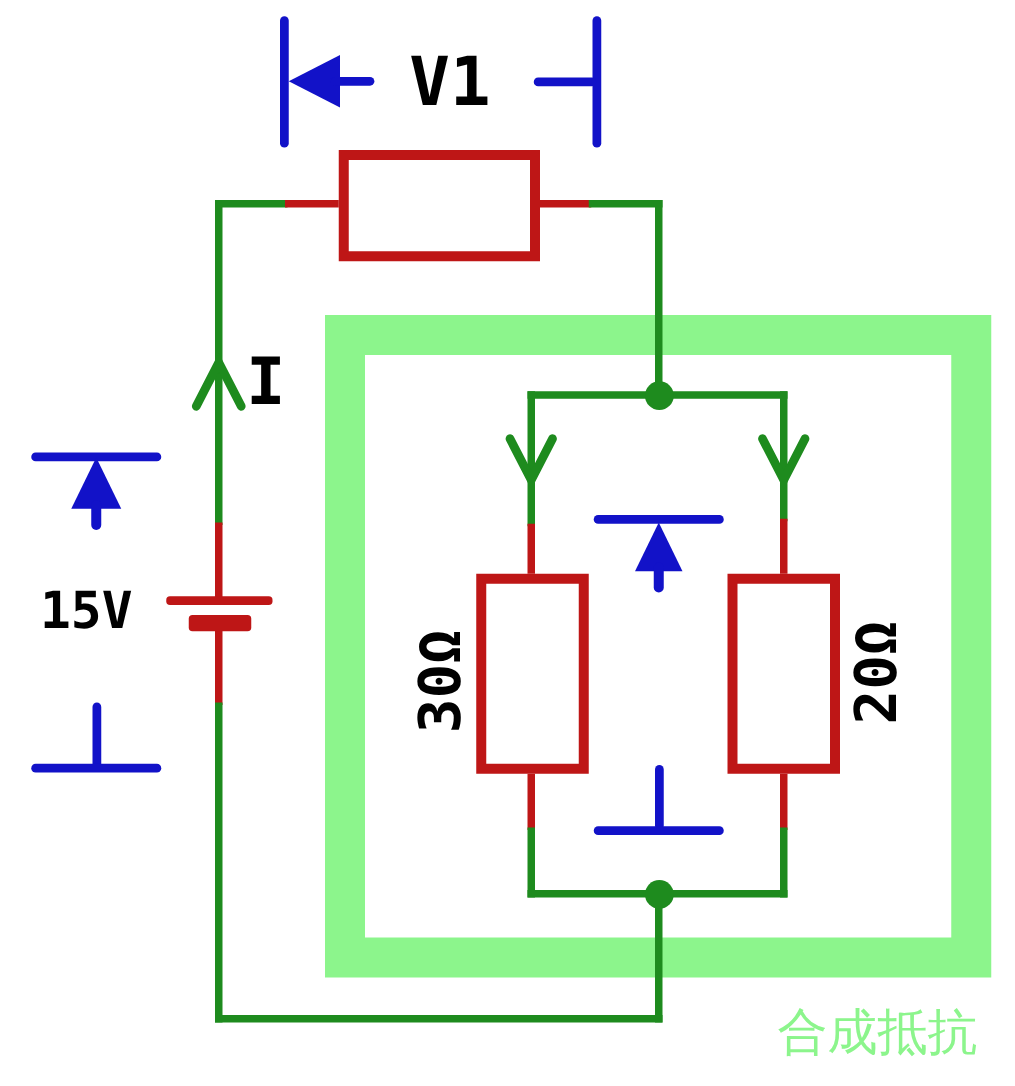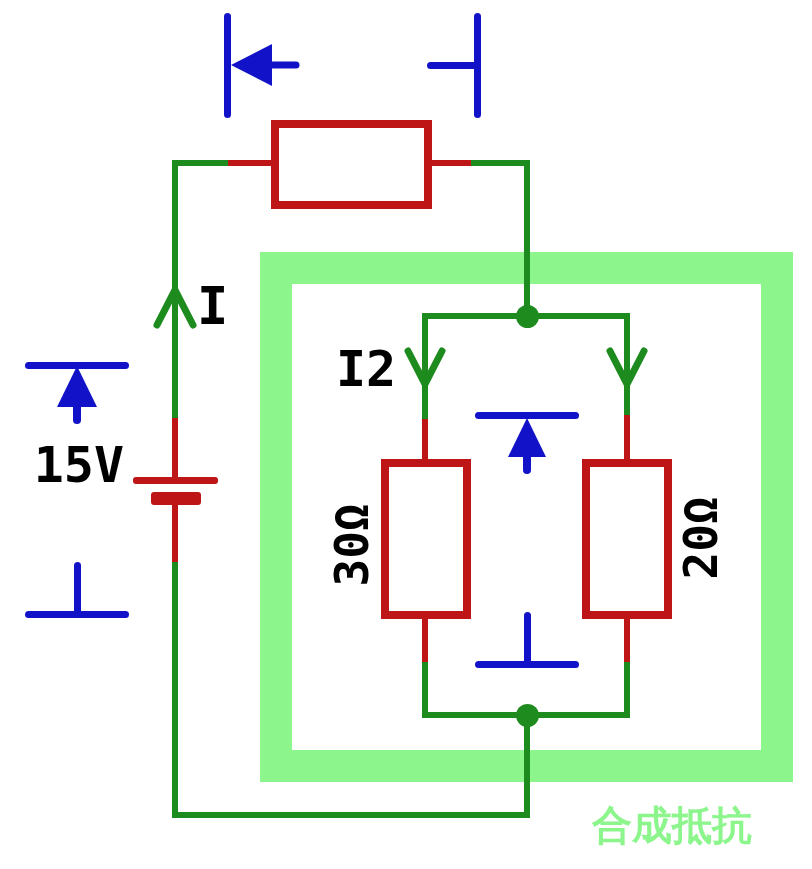--- a/index.html
+++ b/index.html
@@ -30,21 +30,21 @@
   
   .plate{position:absolute;background:var(--component-red);border-radius:3px;}
   
   .bmark{position:absolute;background:var(--marker-blue);border-radius:4px;}
   
   .dot{position:absolute;width:23px;height:23px;border-radius:50%;background:var(--wire-green);}
   
   .lbl{position:absolute;color:var(--label-black);font-weight:bold;white-space:nowrap;}
   .center{text-align:center;}
   .rot{transform:rotate(-90deg);transform-origin:center center;}
-  .caption{color:var(--highlight-green);font-weight:bold;}
+  .caption{color:var(--highlight-green);font-weight:normal;text-align:right;}
   svg.overlay{position:absolute;left:0;top:0;pointer-events:none;}
 </style>
 </head>
 <body>
 
 <div class="canvas">
 
   <div class="frame"></div>
 
   <div class="wire h" style="left:172px;top:160px;width:58px;"></div>
@@ -106,20 +106,20 @@
     <line x1="77" y1="404" x2="77" y2="420" stroke="var(--marker-blue)" stroke-width="8" stroke-linecap="round"></line>
 
     <polygon points="527,418 508,457 546,457" fill="var(--marker-blue)"></polygon>
     <line x1="527" y1="454" x2="527" y2="470" stroke="var(--marker-blue)" stroke-width="8" stroke-linecap="round"></line>
 
     <polyline points="157,325 175,290 193,325" fill="none" stroke="var(--wire-green)" stroke-width="7" stroke-linecap="round"></polyline>
     <polyline points="408,351 425,384 442,351" fill="none" stroke="var(--wire-green)" stroke-width="7" stroke-linecap="round"></polyline>
     <polyline points="610,351 627,384 644,351" fill="none" stroke="var(--wire-green)" stroke-width="7" stroke-linecap="round"></polyline>
   </svg>
 
+  <div class="lbl center" style="left:300px;top:34px;width:120px;font-size:54px;">V1</div>
   <div class="lbl" style="left:197px;top:276px;font-size:52px;">I</div>
-  <div class="lbl center" style="left:14px;top:436px;width:110px;font-size:50px;text-align:right;">15V</div>
-  <div class="lbl" style="left:336px;top:340px;font-size:50px;">I2</div>
+  <div class="lbl center" style="left:14px;top:464px;width:110px;font-size:41px;">15V</div>
   <div class="lbl center rot" style="left:272px;top:520px;width:160px;height:50px;line-height:50px;font-size:46px;">30Ω</div>
   <div class="lbl center rot" style="left:621px;top:513px;width:160px;height:50px;line-height:50px;font-size:46px;">20Ω</div>
   <div class="lbl caption center" style="left:562px;top:798px;width:220px;font-size:40px;font-family:'Liberation Sans','DejaVu Sans',sans-serif;">合成抵抗</div>
 
 </div>
 
 </body></html>

